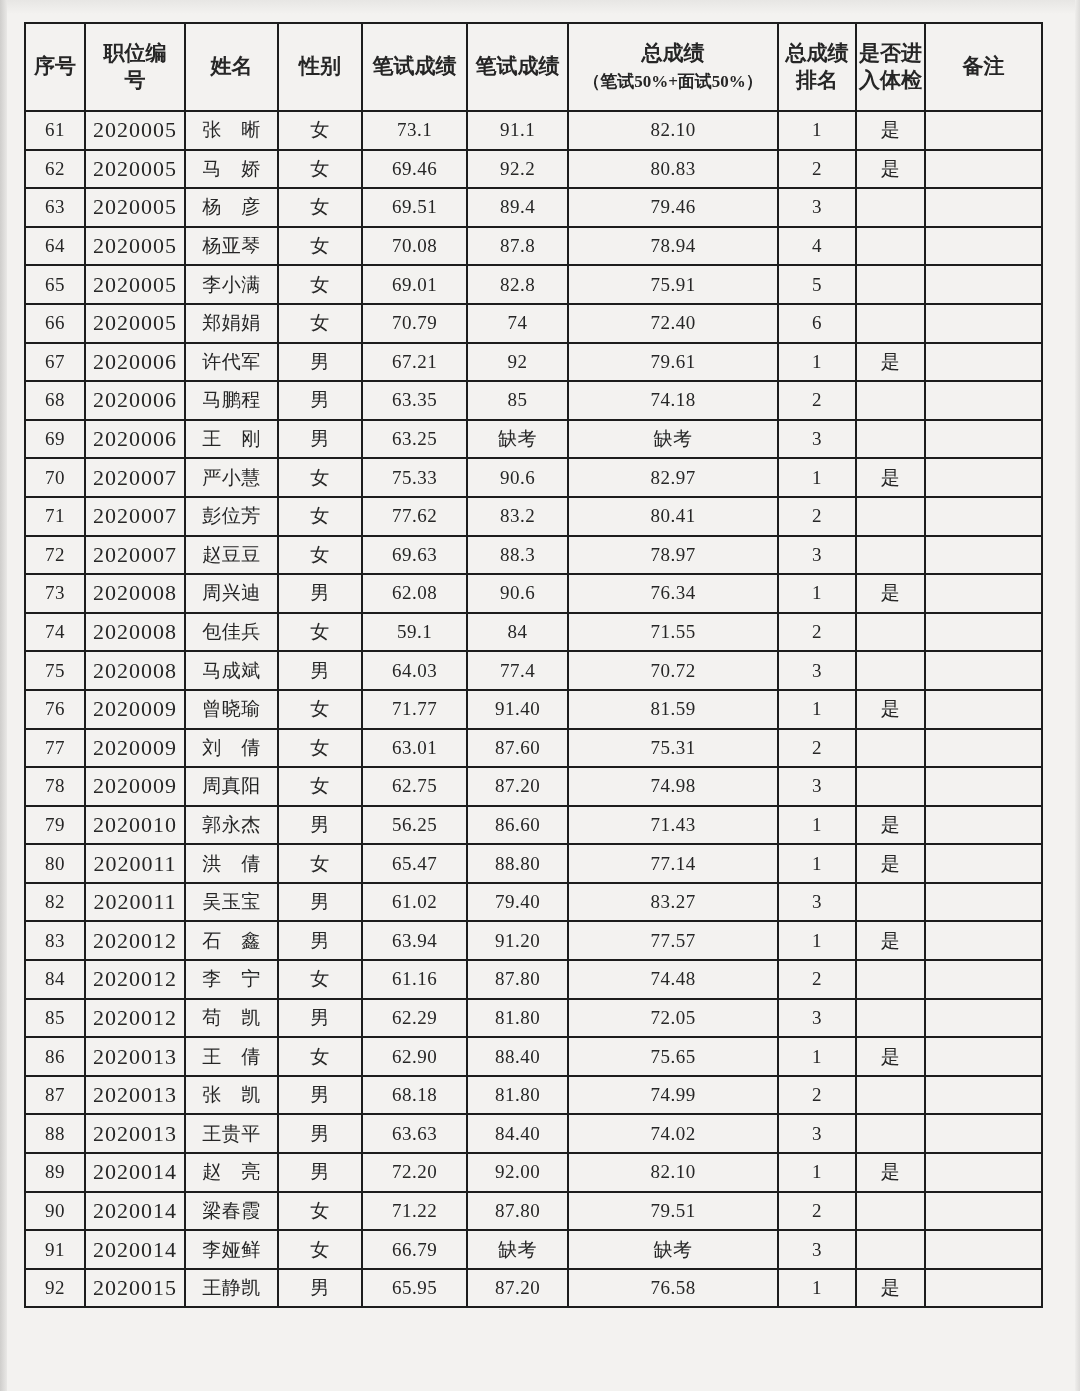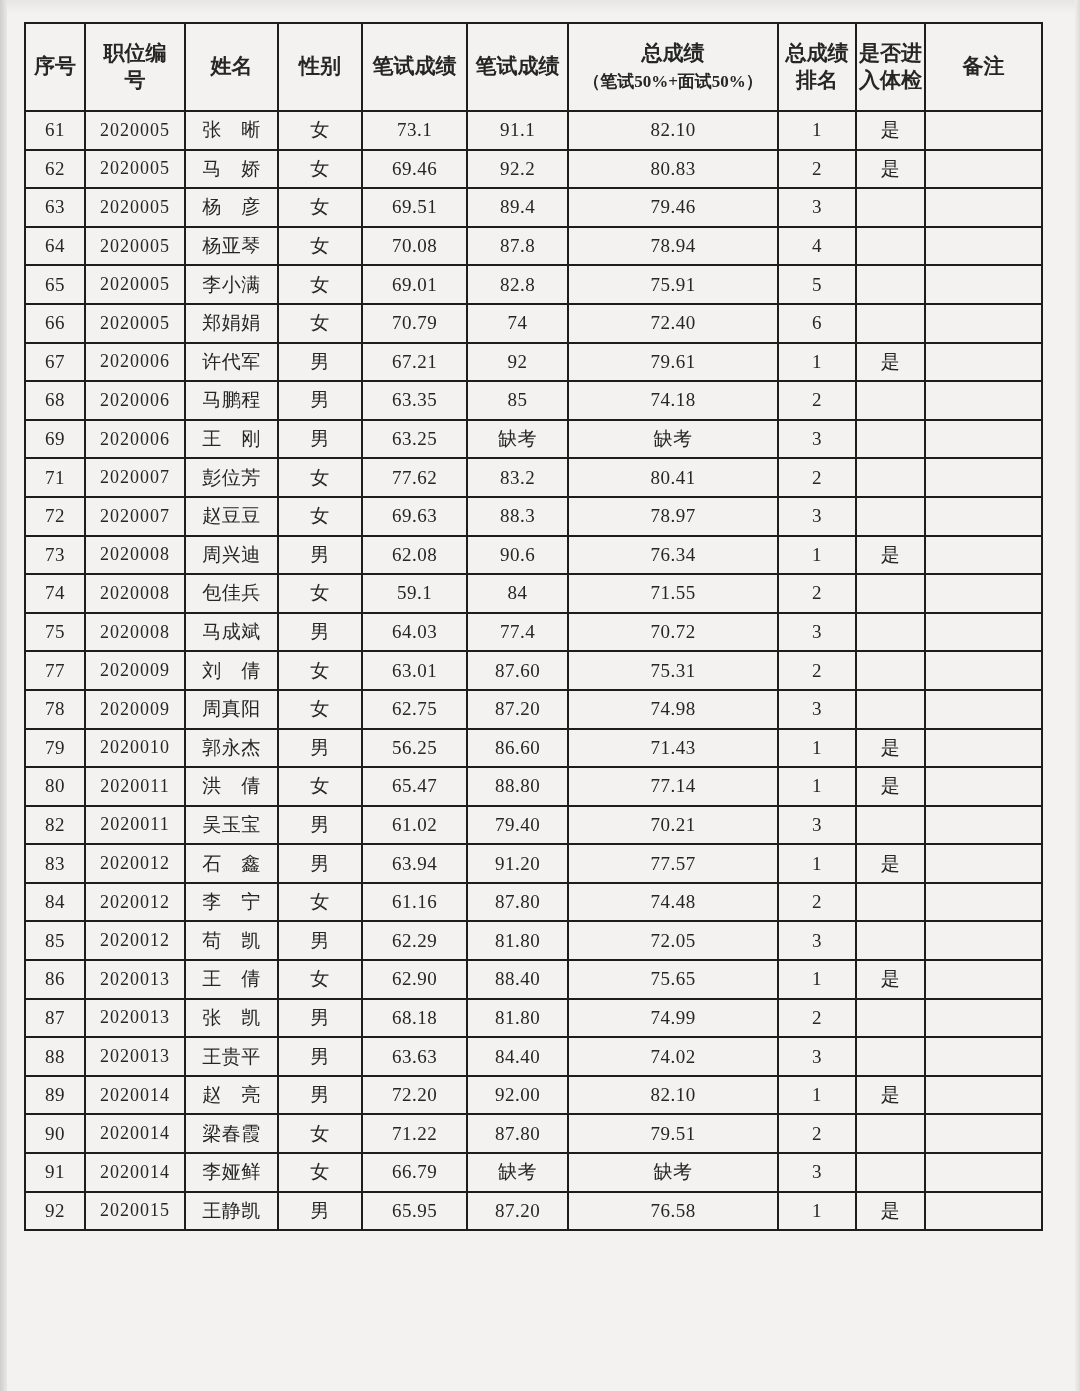--- a/index.html
+++ b/index.html
@@ -50,21 +50,21 @@
   .th-job_code .th-label{
     display:inline-block;
     max-width:70px;
   }
   tbody td{
     height:36.6px;
     font-size:19px;
     letter-spacing:0.5px;
   }
   tbody td[data-name="cell-job_code"]{
-    font-size:18px;
+    font-size:22px;
     letter-spacing:1px;
     font-family:Liberation Serif, serif;
   }
 </style>
 </head>
 <body>
 
 <div class="page-edge-top" data-name="page-edge-shadow-top"></div>
 <div class="page-edge-left" data-name="page-edge-shadow-left"></div>
 <div class="page-edge-right" data-name="page-edge-shadow-right"></div>
@@ -199,20 +199,32 @@
         <td data-name="cell-name">王　刚</td>
         <td data-name="cell-gender">男</td>
         <td data-name="cell-written">63.25</td>
         <td data-name="cell-interview">缺考</td>
         <td data-name="cell-total">缺考</td>
         <td data-name="cell-rank">3</td>
         <td data-name="cell-physical"></td>
         <td data-name="cell-remark"></td>
       </tr>
       <tr data-name="table-row">
+        <td data-name="cell-seq">70</td>
+        <td data-name="cell-job_code">2020007</td>
+        <td data-name="cell-name">严小慧</td>
+        <td data-name="cell-gender">女</td>
+        <td data-name="cell-written">75.33</td>
+        <td data-name="cell-interview">90.6</td>
+        <td data-name="cell-total">82.97</td>
+        <td data-name="cell-rank">1</td>
+        <td data-name="cell-physical">是</td>
+        <td data-name="cell-remark"></td>
+      </tr>
+      <tr data-name="table-row">
         <td data-name="cell-seq">71</td>
         <td data-name="cell-job_code">2020007</td>
         <td data-name="cell-name">彭位芳</td>
         <td data-name="cell-gender">女</td>
         <td data-name="cell-written">77.62</td>
         <td data-name="cell-interview">83.2</td>
         <td data-name="cell-total">80.41</td>
         <td data-name="cell-rank">2</td>
         <td data-name="cell-physical"></td>
         <td data-name="cell-remark"></td>
@@ -259,20 +271,32 @@
         <td data-name="cell-name">马成斌</td>
         <td data-name="cell-gender">男</td>
         <td data-name="cell-written">64.03</td>
         <td data-name="cell-interview">77.4</td>
         <td data-name="cell-total">70.72</td>
         <td data-name="cell-rank">3</td>
         <td data-name="cell-physical"></td>
         <td data-name="cell-remark"></td>
       </tr>
       <tr data-name="table-row">
+        <td data-name="cell-seq">76</td>
+        <td data-name="cell-job_code">2020009</td>
+        <td data-name="cell-name">曾晓瑜</td>
+        <td data-name="cell-gender">女</td>
+        <td data-name="cell-written">71.77</td>
+        <td data-name="cell-interview">91.40</td>
+        <td data-name="cell-total">81.59</td>
+        <td data-name="cell-rank">1</td>
+        <td data-name="cell-physical">是</td>
+        <td data-name="cell-remark"></td>
+      </tr>
+      <tr data-name="table-row">
         <td data-name="cell-seq">77</td>
         <td data-name="cell-job_code">2020009</td>
         <td data-name="cell-name">刘　倩</td>
         <td data-name="cell-gender">女</td>
         <td data-name="cell-written">63.01</td>
         <td data-name="cell-interview">87.60</td>
         <td data-name="cell-total">75.31</td>
         <td data-name="cell-rank">2</td>
         <td data-name="cell-physical"></td>
         <td data-name="cell-remark"></td>
@@ -313,21 +337,21 @@
         <td data-name="cell-physical">是</td>
         <td data-name="cell-remark"></td>
       </tr>
       <tr data-name="table-row">
         <td data-name="cell-seq">82</td>
         <td data-name="cell-job_code">2020011</td>
         <td data-name="cell-name">吴玉宝</td>
         <td data-name="cell-gender">男</td>
         <td data-name="cell-written">61.02</td>
         <td data-name="cell-interview">79.40</td>
-        <td data-name="cell-total">70.21</td>
+        <td data-name="cell-total">83.27</td>
         <td data-name="cell-rank">3</td>
         <td data-name="cell-physical"></td>
         <td data-name="cell-remark"></td>
       </tr>
       <tr data-name="table-row">
         <td data-name="cell-seq">83</td>
         <td data-name="cell-job_code">2020012</td>
         <td data-name="cell-name">石　鑫</td>
         <td data-name="cell-gender">男</td>
         <td data-name="cell-written">63.94</td>

